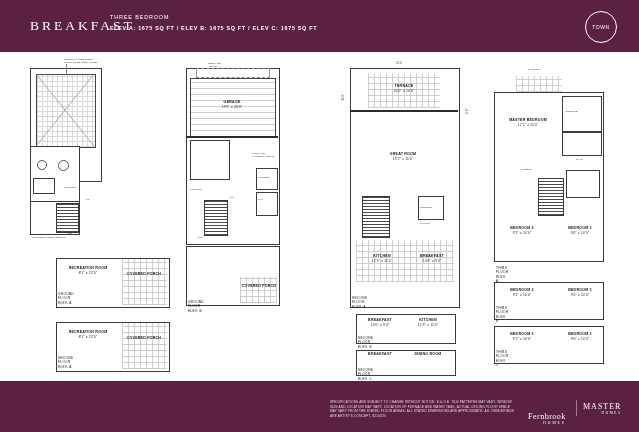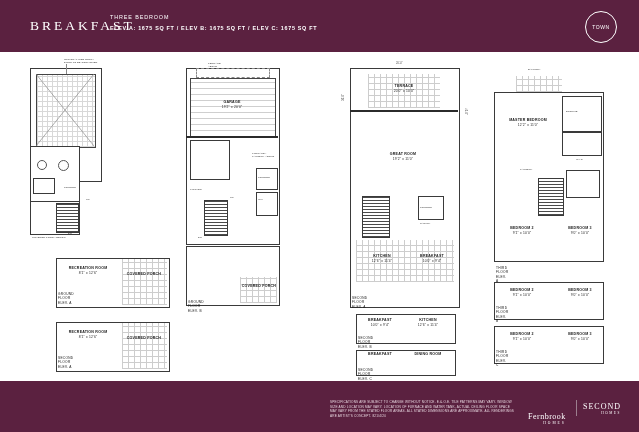--- a/index.html
+++ b/index.html
@@ -268,17 +268,17 @@
   </div>
 
   <div class="footer"></div>
   <div class="disclaimer">SPECIFICATIONS ARE SUBJECT TO CHANGE WITHOUT NOTICE. E.&amp;.O.E. TILE PATTERNS MAY VARY. WINDOW SIZE AND LOCATION MAY VARY. LOCATION OF FURNACE AND WATER TANK, ACTUAL CEILING FLOOR SPACE MAY VARY FROM THE STATED FLOOR AREAS. ALL STATED DIMENSIONS ARE APPROXIMATE. ALL RENDERINGS ARE ARTIST'S CONCEPT. 821/4/20</div>
   <div class="fern">
     <span>Fernbrook</span>
     <small>HOMES</small>
   </div>
   <div class="zdiv"></div>
   <div class="zan">
-    <span>SECOND</span>
+    <span>MASTER</span>
     <small>HOMES</small>
   </div>
 
 </div>
 
 </body></html>

